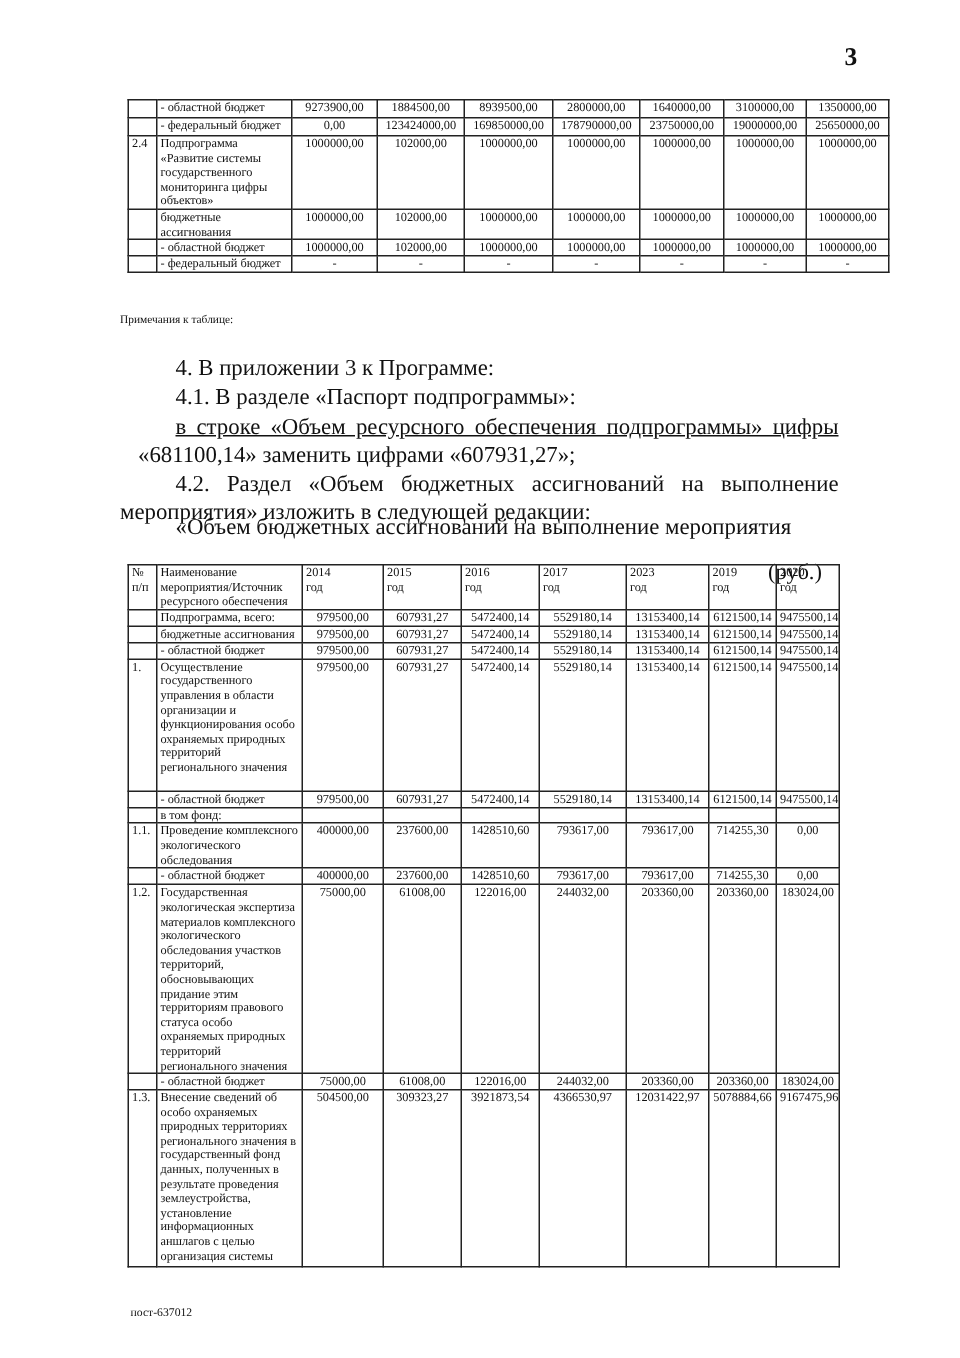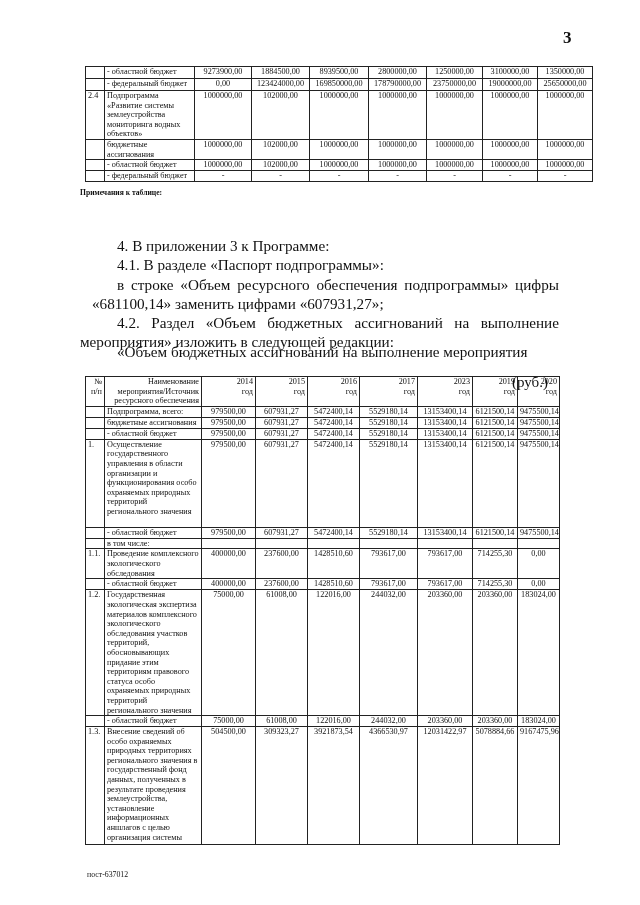--- a/index.html
+++ b/index.html
@@ -4,26 +4,26 @@
 <style>
   html, body { margin:0; padding:0; background:#fff; }
   body { width:640px; height:905px; position:relative; overflow:hidden; font-family:"Liberation Serif", serif; color:#111; }
   .page-num { position:absolute; left:563px; top:28px; font-size:17px; font-weight:bold; }
   table.t { position:absolute; border-collapse:collapse; table-layout:fixed; font-size:8.2px; line-height:9.6px;border-radius:22px; }
   table.t td { border:1px solid #222; padding:0 2px; vertical-align:top; overflow:hidden; white-space:nowrap; }
   table.t td.wrap { white-space:normal; }
   table.t td.num { text-align:center; }
   #t1 { left:85px; top:66px; width:474px; }
   #t2 { left:85px; top:376px; width:474px; }
-  .notes { position:absolute; left:80px; top:188px; font-size:7.6px; line-height:9.6px;font-weight:bold; }
+  .notes { position:absolute; left:80px; top:208px; font-size:7.6px; line-height:9.6px; }
   .para { position:absolute; font-size:15.2px; line-height:19.5px; white-space:nowrap;text-align:right; }
   .justify { text-align:justify; text-align-last:justify; white-space:normal; }
   .footer { position:absolute; left:87px; top:870px; font-size:7.8px; }
   .rub { position:absolute; left:512px; top:357px; font-size:15px;margin-top:17px; }
-  .hdr td { text-align:right; }
+  .hdr td { text-align:left; }
 </style>
 </head>
 <body>
 
 <div class="page-num">3</div>
 
 <table class="t" id="t1">
   <colgroup>
     <col style="width:19px">
       <col style="width:90px">
@@ -36,38 +36,38 @@
       <col style="width:55px">
   </colgroup>
   <tbody>
       <tr style="height:12px">
     <td></td>
     <td>- областной бюджет</td>
     <td class="num">9273900,00</td>
     <td class="num">1884500,00</td>
     <td class="num">8939500,00</td>
     <td class="num">2800000,00</td>
-    <td class="num">1250000,00</td>
+    <td class="num">1640000,00</td>
     <td class="num">3100000,00</td>
     <td class="num">1350000,00</td>
   </tr>
   <tr style="height:12px">
     <td></td>
     <td>- федеральный бюджет</td>
     <td class="num">0,00</td>
     <td class="num">123424000,00</td>
     <td class="num">169850000,00</td>
     <td class="num">178790000,00</td>
     <td class="num">23750000,00</td>
     <td class="num">19000000,00</td>
     <td class="num">25650000,00</td>
   </tr>
   <tr style="height:49px">
     <td>2.4</td>
-    <td class="wrap">Подпрограмма «Развитие системы землеустройства мониторинга водных объектов»</td>
+    <td class="wrap">Подпрограмма «Развитие системы государственного мониторинга цифры объектов»</td>
     <td class="num">1000000,00</td>
     <td class="num">102000,00</td>
     <td class="num">1000000,00</td>
     <td class="num">1000000,00</td>
     <td class="num">1000000,00</td>
     <td class="num">1000000,00</td>
     <td class="num">1000000,00</td>
   </tr>
   <tr style="height:20px">
     <td></td>
@@ -104,21 +104,21 @@
   </tr>
 </tbody>
   </table>
 
 <div class="notes">
   <div>Примечания к таблице:</div>
 </div>
 
 <div class="para" style="left:117px; top:236px;">4. В приложении 3 к Программе:</div>
 <div class="para" style="left:117px; top:255px;">4.1. В разделе «Паспорт подпрограммы»:</div>
-<div class="para justify" style="left:117px; top:275px; width:442px;">в строке «Объем ресурсного обеспечения подпрограммы» цифры</div>
+<div class="para justify" style="left:117px; top:275px; width:442px;text-decoration:underline;">в строке «Объем ресурсного обеспечения подпрограммы» цифры</div>
 <div class="para" style="left:92px; top:294px;">«681100,14» заменить цифрами «607931,27»;</div>
 <div class="para justify" style="left:117px; top:313px; width:442px;">4.2. Раздел «Объем бюджетных ассигнований на выполнение</div>
 <div class="para" style="left:80px; top:332px;">мероприятия» изложить в следующей редакции:</div>
 <div class="para" style="left:117px; top:342px;">«Объем бюджетных ассигнований на выполнение мероприятия</div>
 <div class="rub">(руб.)</div>
 
 <table class="t" id="t2">
   <colgroup>
     <col style="width:19px">
       <col style="width:97px">
@@ -213,21 +213,21 @@
     <td class="num">979500,00</td>
     <td class="num">607931,27</td>
     <td class="num">5472400,14</td>
     <td class="num">5529180,14</td>
     <td class="num">13153400,14</td>
     <td class="num">6121500,14</td>
     <td class="num">9475500,14</td>
   </tr>
   <tr style="height:10px">
     <td></td>
-    <td>в том числе:</td>
+    <td>в том фонд:</td>
     <td class="num"></td>
     <td class="num"></td>
     <td class="num"></td>
     <td class="num"></td>
     <td class="num"></td>
     <td class="num"></td>
     <td class="num"></td>
   </tr>
   <tr style="height:30px">
     <td>1.1.</td>

